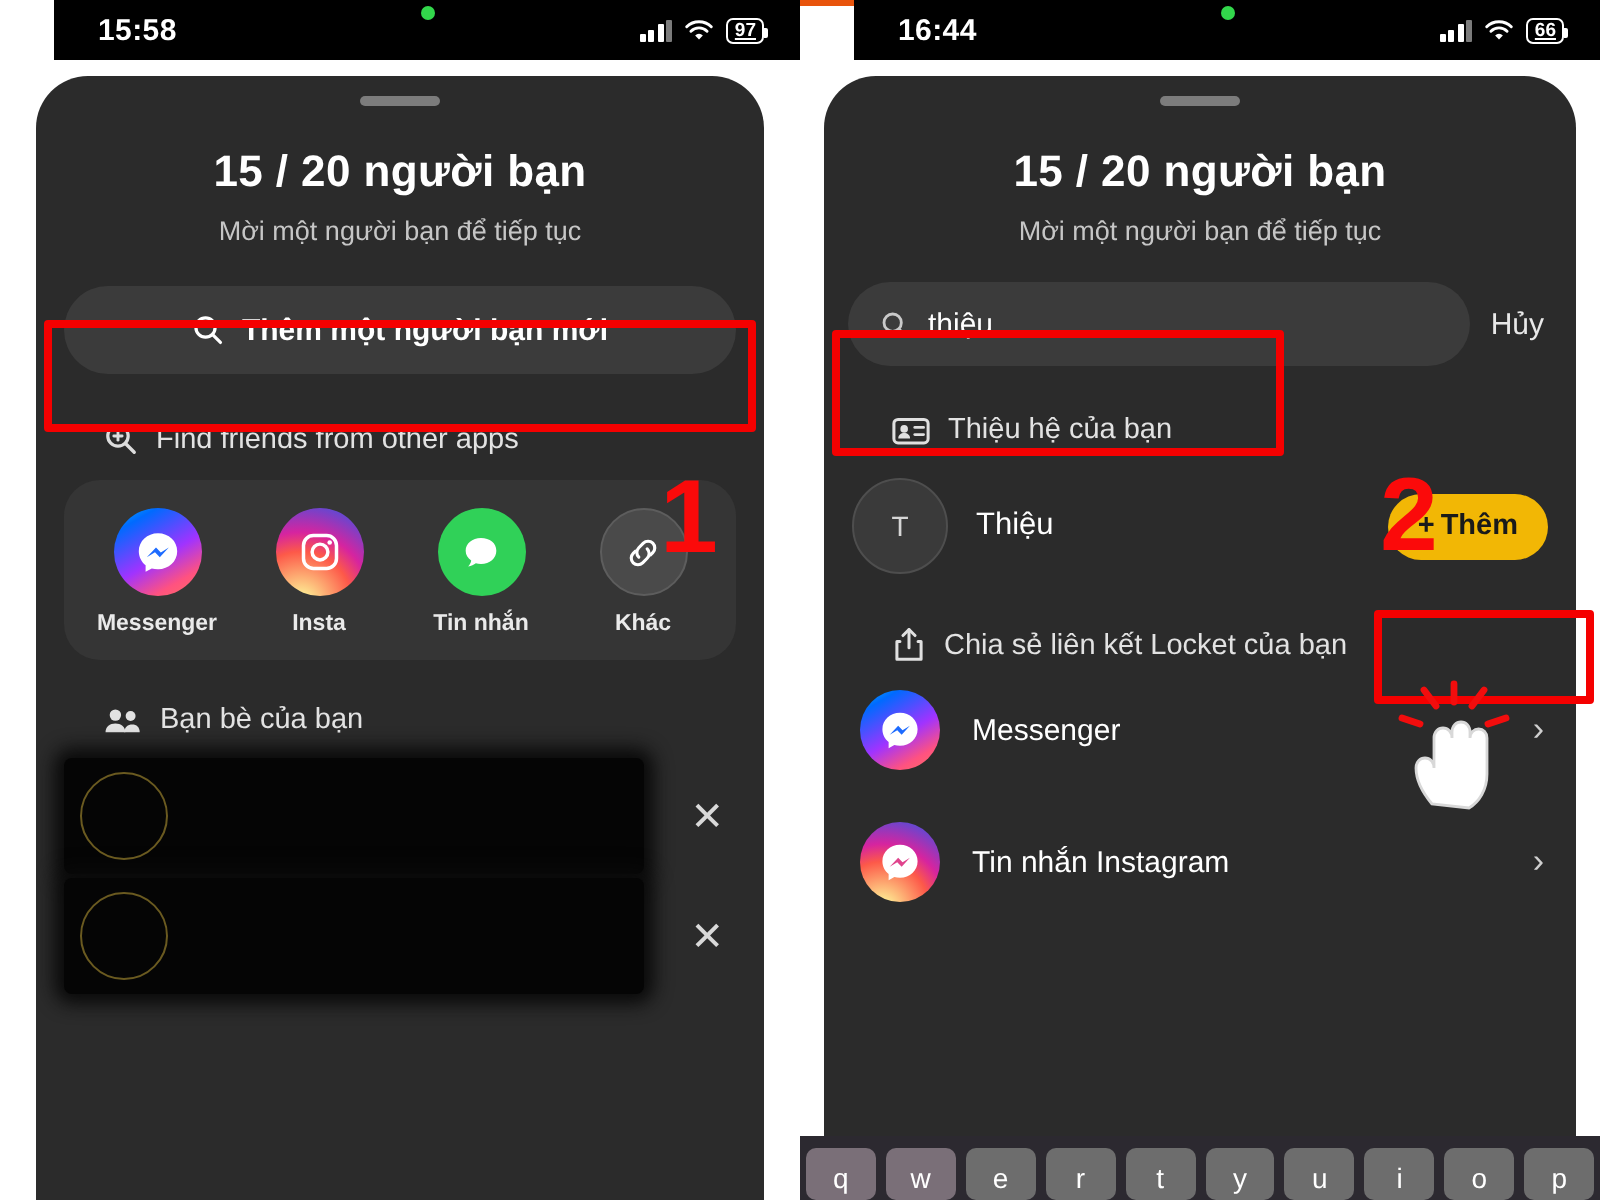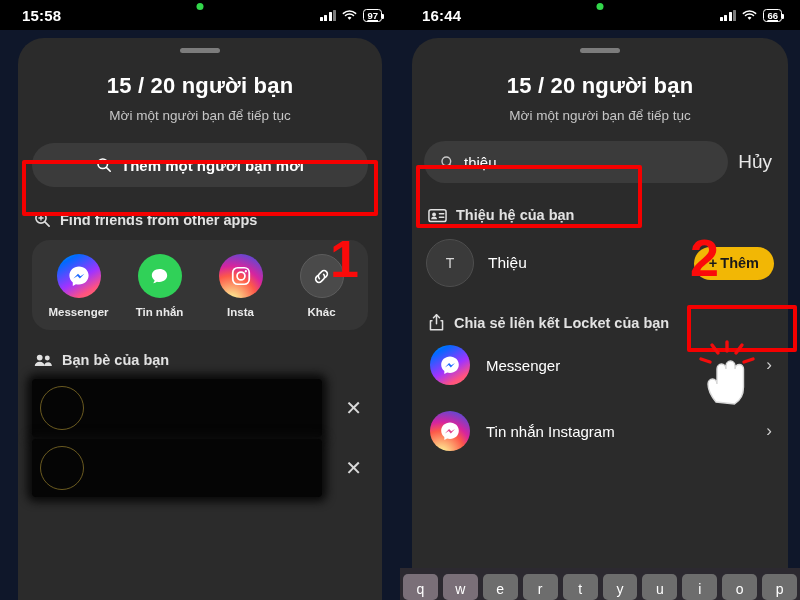--- a/index.html
+++ b/index.html
@@ -1,21 +1,21 @@
 <!DOCTYPE html>
 <html><head>
 <meta charset="utf-8">
 <style>
   * { margin:0; padding:0; box-sizing:border-box; }
   html,body { width:800px; height:600px; overflow:hidden; background:#000; }
   body { font-family:"Liberation Sans", sans-serif; -webkit-font-smoothing:antialiased; }
 
   .stage { position:relative; width:800px; height:600px; display:flex; background:#000; }
 
-  .panel { position:relative; width:400px; height:600px; background:#0f172a; overflow:hidden; }
+  .panel { position:relative; width:400px; height:600px; background:#ffffff; overflow:hidden;padding-left:27px; }
 
   
   .statusbar { position:relative; height:30px; background:#000; color:#fff;
                display:flex; align-items:center; justify-content:space-between;
                padding:0 18px 0 22px; }
   .sb-time { font-size:15px; font-weight:600; letter-spacing:.2px; }
   .sb-right { display:flex; align-items:center; gap:6px;text-decoration:underline; }
   .sb-signal { display:flex; align-items:flex-end; gap:1.5px; height:11px; }
   .sb-signal i { width:3px; background:#fff; border-radius:.5px; display:block; }
   .sb-signal i:nth-child(1){height:4px}
@@ -43,25 +43,25 @@
   .subtitle { text-align:center; color:#c6c6c6; font-size:13.5px; margin-top:9px; }
 
   
   .pill { margin:20px 14px 0; height:44px; background:#3b3b3b; border-radius:22px;
           display:flex; align-items:center; justify-content:center; gap:9px;
           color:#fff; font-size:15px; font-weight:600; }
   .searchrow { margin:18px 12px 0; display:flex; align-items:center; gap:10px; }
   .searchbox { flex:1; height:42px; background:#3b3b3b; border-radius:21px;
                display:flex; align-items:center; gap:9px; padding:0 16px;
                color:#fff; font-size:15px; }
-  .cancel { color:#e8e8e8; font-size:19px; padding-right:4px; }
+  .cancel { color:#e8e8e8; font-size:15px; padding-right:4px; }
 
   
   .sect { display:flex; align-items:center; gap:9px; color:#e2e2e2;
-          font-size:14.5px; font-weight:700; padding:0 16px; }
+          font-size:14.5px; font-weight:400; padding:0 16px;margin-left:18px; }
   .sect.s-find { margin-top:24px; }
   .sect.s-friends { margin-top:22px;text-align:center; }
   .sect.s-contacts { margin-top:24px; }
   .sect.s-share { margin-top:26px; }
 
   
   .appcard { margin:12px 14px 0; background:#353535; border-radius:18px;
              display:flex; justify-content:space-around; padding:14px 6px 12px; }
   .appitem { display:flex; flex-direction:column; align-items:center; gap:8px; width:74px; }
   .appcircle { width:44px; height:44px; border-radius:50%; display:flex;
@@ -177,37 +177,37 @@
           <div class="appcircle app-messenger">
             <svg width="24" height="24" viewBox="0 0 24 24">
               <path d="M12 2.6C6.6 2.6 2.4 6.5 2.4 11.6c0 2.8 1.3 5.3 3.4 7v3.3l3.1-1.7c.9.2 1.9.4 3.1.4 5.4 0 9.6-3.9 9.6-9S17.4 2.6 12 2.6z" fill="#fff"></path>
               <path d="M6.4 14.6 11 9.7l2.4 2.5 4-2.5-4.5 4.9-2.4-2.5z" fill="#1d6bff"></path>
             </svg>
           </div>
           <div class="applabel">Messenger</div>
         </div>
 
         <div class="appitem">
-          <div class="appcircle app-sms">
-            <svg width="23" height="23" viewBox="0 0 24 24">
-              <path d="M12 4.2c-4.6 0-8 2.9-8 6.6 0 2.1 1.1 3.9 2.9 5.1-.2 1.2-.8 2.3-1.6 3.1 1.6-.2 3-.8 4-1.6.8.2 1.7.3 2.7.3 4.6 0 8-2.9 8-6.9s-3.4-6.6-8-6.6z" fill="#fff"></path>
-            </svg>
-          </div>
-          <div class="applabel">Tin nhắn</div>
-        </div>
-
-        <div class="appitem">
           <div class="appcircle app-insta">
             <svg width="22" height="22" viewBox="0 0 24 24">
               <rect x="3" y="3" width="18" height="18" rx="5.4" stroke="#fff" stroke-width="1.9" fill="none"></rect>
               <circle cx="12" cy="12" r="4.3" stroke="#fff" stroke-width="1.9" fill="none"></circle>
               <circle cx="17.3" cy="6.8" r="1.25" fill="#fff"></circle>
             </svg>
           </div>
           <div class="applabel">Insta</div>
+        </div>
+
+        <div class="appitem">
+          <div class="appcircle app-sms">
+            <svg width="23" height="23" viewBox="0 0 24 24">
+              <path d="M12 4.2c-4.6 0-8 2.9-8 6.6 0 2.1 1.1 3.9 2.9 5.1-.2 1.2-.8 2.3-1.6 3.1 1.6-.2 3-.8 4-1.6.8.2 1.7.3 2.7.3 4.6 0 8-2.9 8-6.9s-3.4-6.6-8-6.6z" fill="#fff"></path>
+            </svg>
+          </div>
+          <div class="applabel">Tin nhắn</div>
         </div>
 
         <div class="appitem">
           <div class="appcircle app-other">
             <svg width="21" height="21" viewBox="0 0 24 24">
               <path d="M9.6 14.4a3.8 3.8 0 0 1 0-5.4l2.6-2.6a3.8 3.8 0 0 1 5.4 5.4l-1.3 1.3" stroke="#fff" stroke-width="1.8" fill="none" stroke-linecap="round"></path>
               <path d="M14.4 9.6a3.8 3.8 0 0 1 0 5.4l-2.6 2.6a3.8 3.8 0 0 1-5.4-5.4l1.3-1.3" stroke="#fff" stroke-width="1.8" fill="none" stroke-linecap="round"></path>
             </svg>
           </div>
           <div class="applabel">Khác</div>

